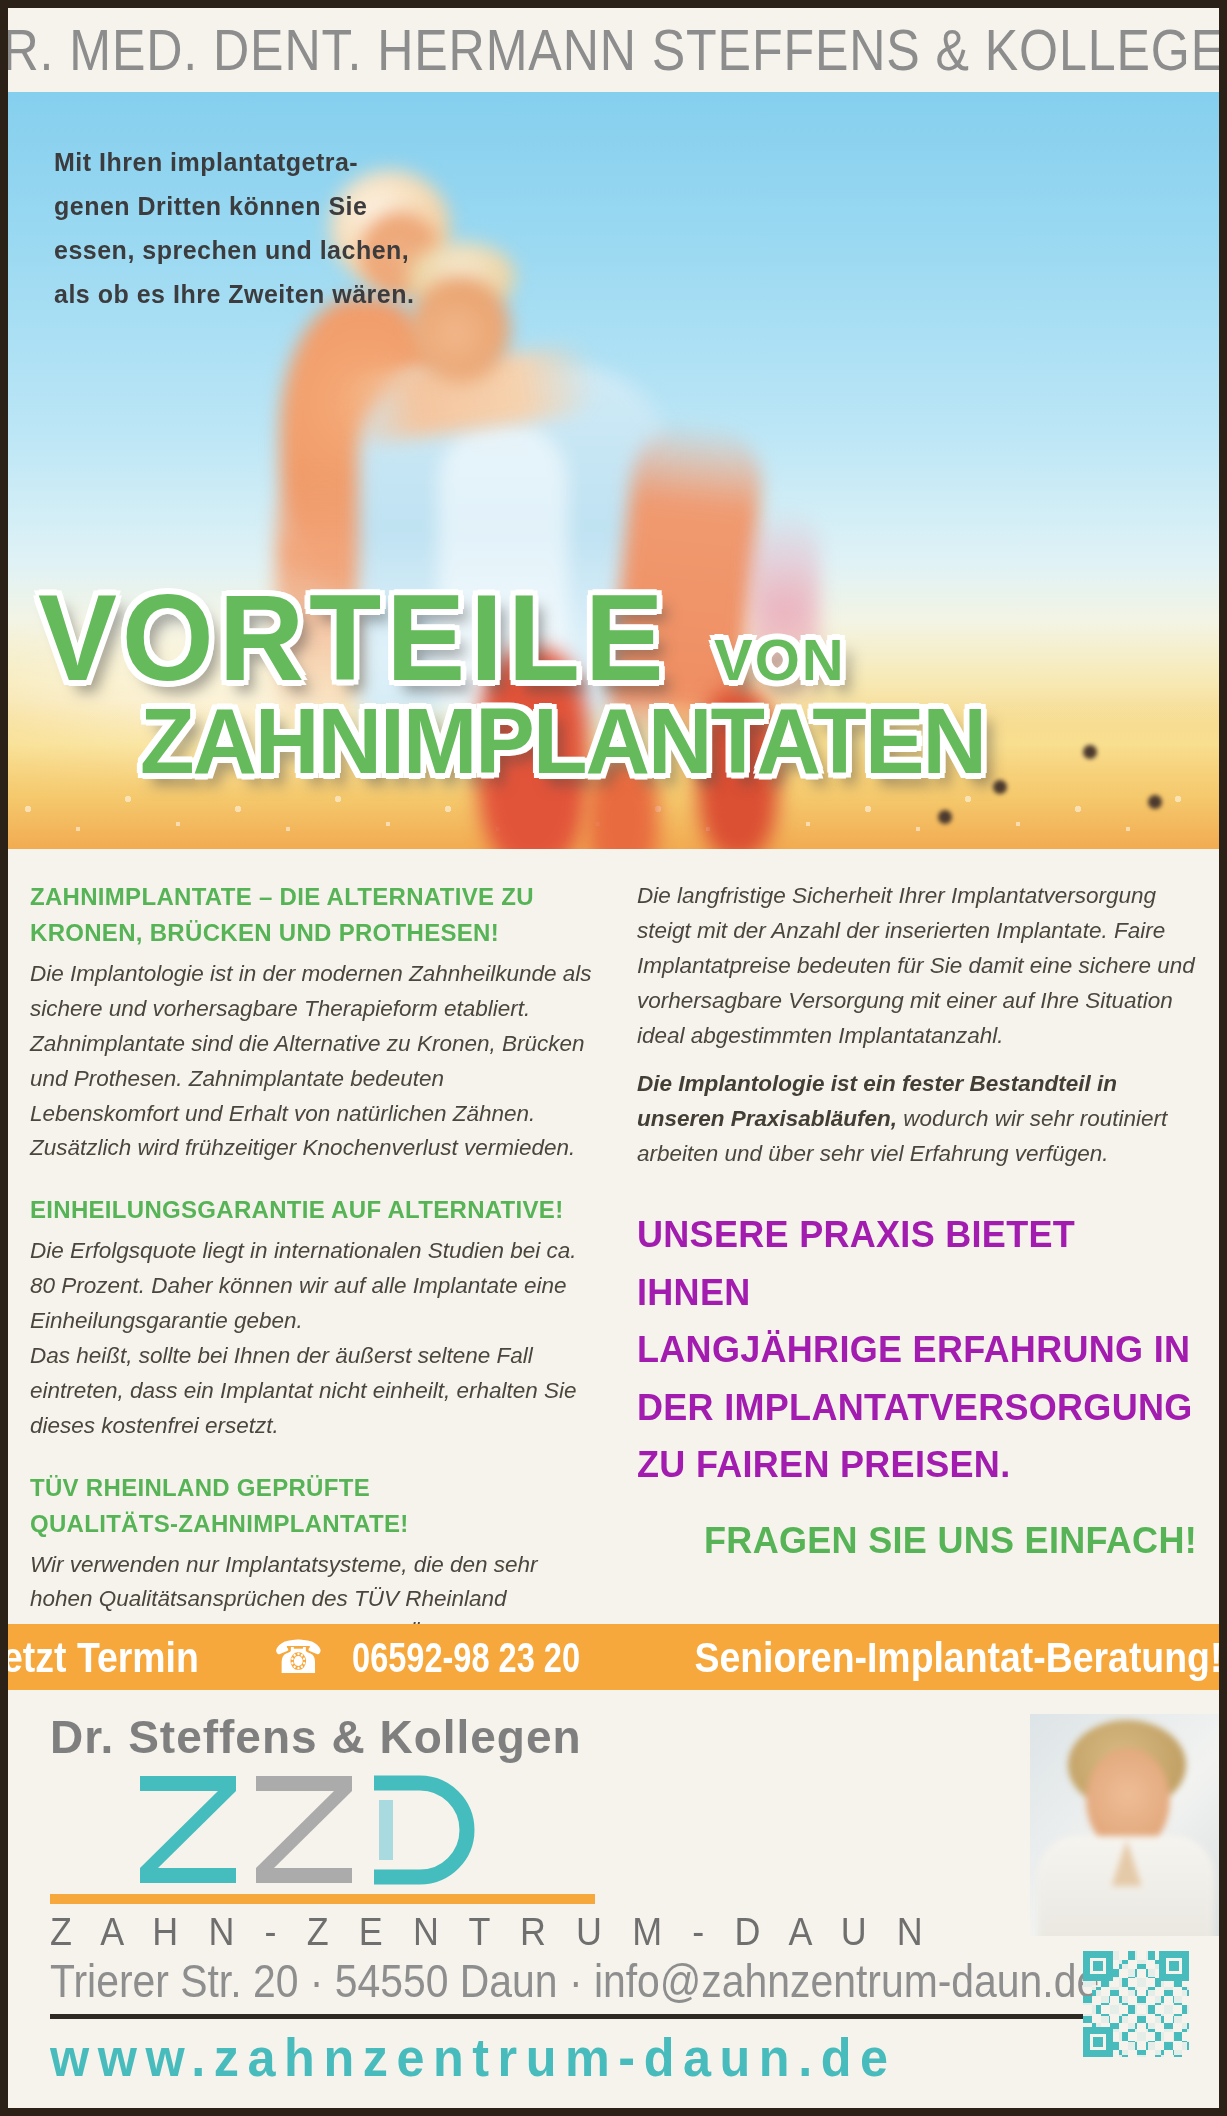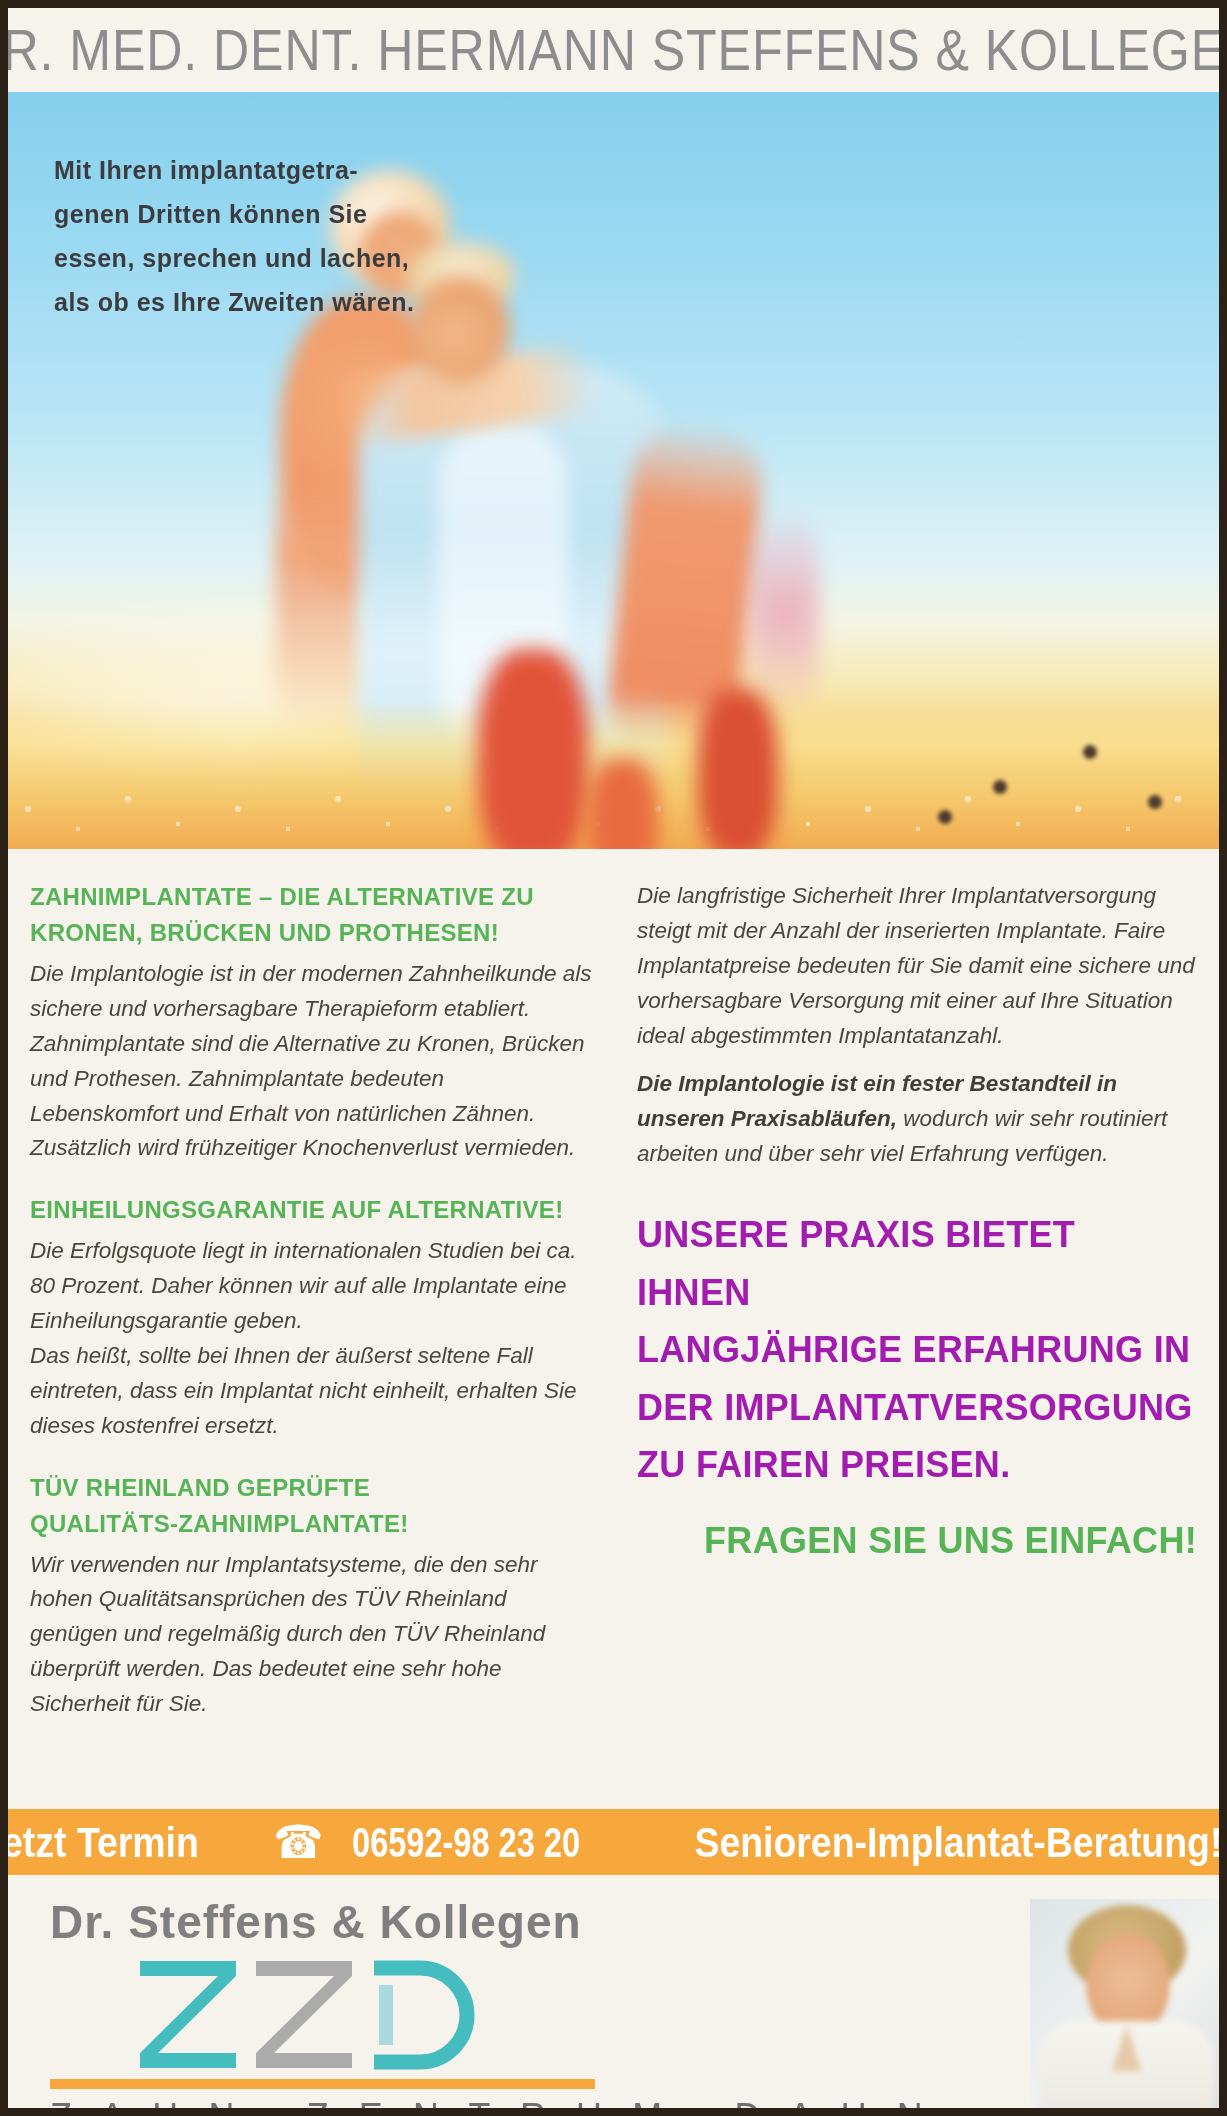--- a/index.html
+++ b/index.html
@@ -35,37 +35,37 @@
   .poppy{position:absolute;filter:blur(10px);border-radius:40%;}
   .p1{left:470px;bottom:-20px;width:110px;height:220px;background:#e2543a;}
   .p2{left:690px;bottom:-10px;width:80px;height:170px;background:#db4f33;}
   .p3{left:580px;bottom:-30px;width:70px;height:120px;background:#e86b3f;}
   .seed{position:absolute;width:14px;height:14px;border-radius:50%;background:#4c3a2e;filter:blur(2px);}
   .s1{left:985px;bottom:55px;} .s2{left:1075px;bottom:90px;} .s3{left:1140px;bottom:40px;} .s4{left:930px;bottom:25px;}
   .daisies{position:absolute;left:0;right:0;bottom:0;height:70px;opacity:.5;
     background-image:radial-gradient(circle 5px at 20px 30px,#fff 60%,transparent 62%),radial-gradient(circle 4px at 70px 50px,#fff 60%,transparent 62%),radial-gradient(circle 5px at 120px 20px,#fff 60%,transparent 62%),radial-gradient(circle 4px at 170px 45px,#fff 60%,transparent 62%);
     background-size:210px 70px;}
   .tagline{
-    position:absolute;left:46px;top:56px;z-index:5;
+    position:absolute;left:46px;top:48px;z-index:5;
     font-size:25px;font-weight:700;color:#3c3c3e;line-height:1.76;letter-spacing:.5px;
     white-space:pre-line;
   }
   .headline{position:absolute;left:30px;bottom:62px;z-index:5;font-weight:700;color:#65ba5b;}
   .outline{
     text-shadow:
       -5px -5px 0 #fff,5px -5px 0 #fff,-5px 5px 0 #fff,5px 5px 0 #fff,
       -6px 0 0 #fff,6px 0 0 #fff,0 -6px 0 #fff,0 6px 0 #fff,
       10px 12px 14px rgba(70,70,70,.5);
   }
   .hl-row1{display:flex;align-items:baseline;}
   .hl-big{font-size:122px;letter-spacing:5px;line-height:1;transform:scaleX(.97);transform-origin:left;}
   .hl-von{font-size:58px;letter-spacing:2px;margin-left:26px;line-height:1;}
   .hl-row2{font-size:92px;line-height:1;letter-spacing:-2px;margin:-4px 0 0 102px;transform:scaleX(.97);transform-origin:left;}
   
-  .article{height:960px;display:flex;gap:42px;padding:30px 22px 0 22px;box-sizing:border-box;overflow:hidden;}
+  .article{height:775px;display:flex;gap:42px;padding:30px 22px 0 22px;box-sizing:border-box;overflow:hidden;}
   .col-l{flex:0 0 565px;}
   .col-r{flex:1;min-width:0;}
   .ghead{margin:0 0 6px 0;font-size:24px;font-weight:700;color:#56b457;line-height:1.5;white-space:pre-line;letter-spacing:.3px;}
   .article p{margin:0 0 14px 0;font-size:22.5px;line-height:1.55;color:#4b463d;white-space:pre-line;font-style:italic;}
   .sect{margin-bottom:26px;}
   .blead{font-weight:700;color:#433e35;}
   .cta-main{margin-top:34px;font-size:36px;font-weight:700;color:#a21caf;line-height:1.6;white-space:pre-line;letter-spacing:.3px;}
   .cta-sub{margin-top:26px;font-size:36px;font-weight:700;color:#56b457;text-align:right;letter-spacing:.3px;}
   
   .banner{height:66px;background:#f6a83d;display:flex;align-items:center;justify-content:center;gap:34px;overflow:hidden;}
@@ -134,20 +134,27 @@
     <div class="seed s1"></div>
     <div class="seed s2"></div>
     <div class="seed s3"></div>
     <div class="seed s4"></div>
 
     <div class="tagline">Mit Ihren implantatgetra-
 genen Dritten können Sie
 essen, sprechen und lachen,
 als ob es Ihre Zweiten wären.</div>
 
+    <div class="headline">
+      <div class="hl-row1">
+        <span class="hl-big outline">VORTEILE</span>
+        <span class="hl-von outline">VON</span>
+      </div>
+      <div class="hl-row2 outline">ZAHNIMPLANTATEN</div>
+    </div>
   </div>
 
   <div class="article">
     <div class="col-l">
       <div class="sect">
         <h2 class="ghead">ZAHNIMPLANTATE – DIE ALTERNATIVE ZU
 KRONEN, BRÜCKEN UND PROTHESEN!</h2>
         <p>Die Implantologie ist in der modernen Zahnheilkunde als sichere und vorhersagbare Therapieform etabliert. Zahnimplantate sind die Alternative zu Kronen, Brücken und Prothesen. Zahnimplantate bedeuten Lebenskomfort und Erhalt von natürlichen Zähnen. Zusätzlich wird frühzeitiger Knochenverlust vermieden.</p>
       </div>
       <div class="sect">

